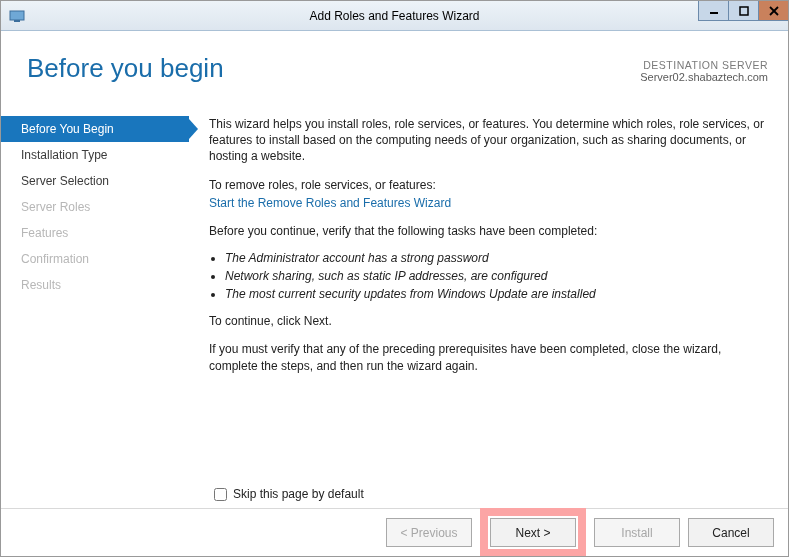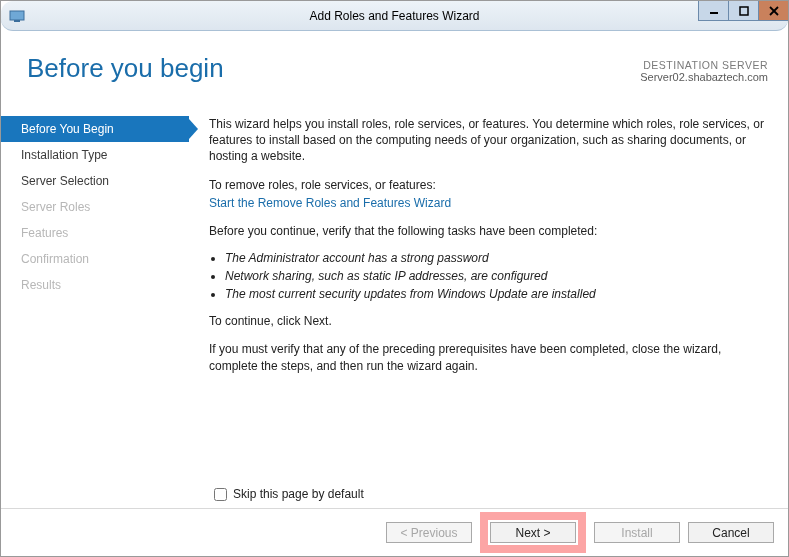--- a/index.html
+++ b/index.html
@@ -13,21 +13,20 @@
     overflow: hidden;
     border: 1px solid #999;
   }
   .titlebar {
     height: 30px;
     background: linear-gradient(#edf3f8,#dde6ef);
     border-bottom: 1px solid #aac0d5;
     display: flex;
     align-items: center;
     position: relative;
-    border-radius: 12px;
   }
   .titlebar .title {
     position: absolute;
     left: 0; right: 0;
     text-align: center;
     font-size: 12px;
     color: #000;
     pointer-events:none;
   }
   .titlebar .app-icon {
@@ -132,21 +131,21 @@
     height: 48px;
     border-top: 1px solid #d9d9d9;
     display:flex;
     justify-content:flex-end;
     align-items:center;
     gap: 8px;
     padding-right: 14px;
     background:#fff;
   }
   .btn {
-    height: 21px;
+    height: 29px;
     min-width: 86px;
     border: 1px solid #a9a9a9;
     background: #f2f2f2;
     font-family: inherit;
     font-size: 12px;
     color:#222;
     padding: 0 10px;
   }
   .btn:disabled { color:#a7a7a7; background:#f5f5f5; }
   .highlight-box {

